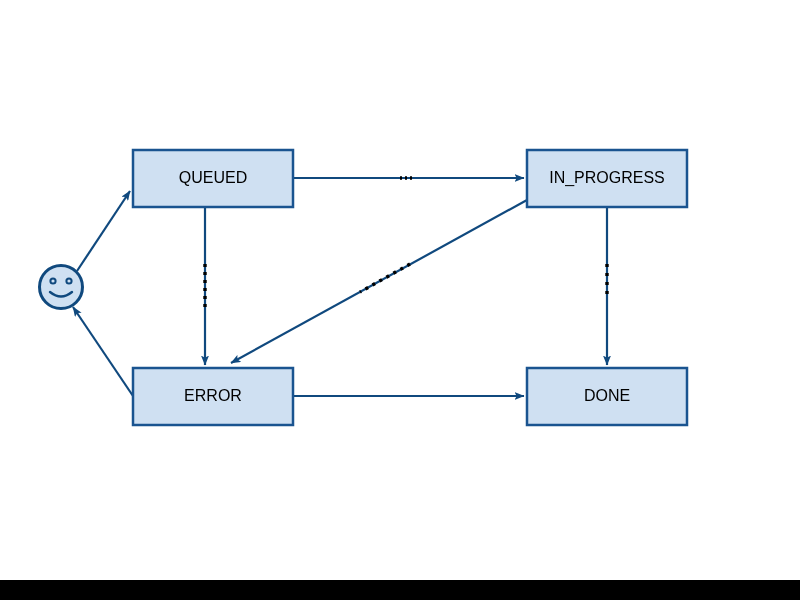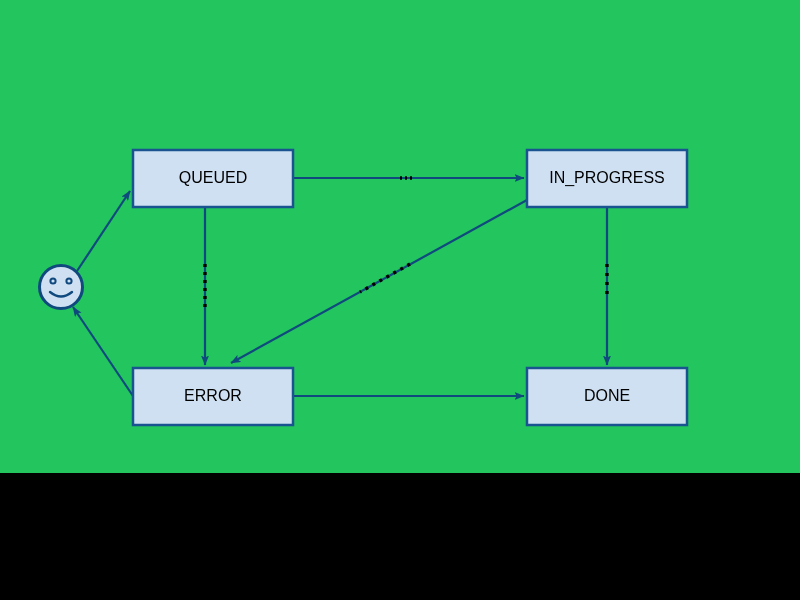--- a/index.html
+++ b/index.html
@@ -9,22 +9,22 @@
   }
   body {
     width: 800px;
     height: 600px;
     overflow: hidden;
     font-family: "Liberation Sans", sans-serif;
   }
   #diagram-canvas {
     position: relative;
     width: 800px;
-    height: 473px;
-    background: #22c55e;
+    height: 580px;
+    background: #ffffff;
   }
   #diagram-svg {
     position: absolute;
     left: 0;
     top: 0;
     width: 800px;
     height: 600px;
   }
   .node-label {
     font-family: "Liberation Sans", sans-serif;

